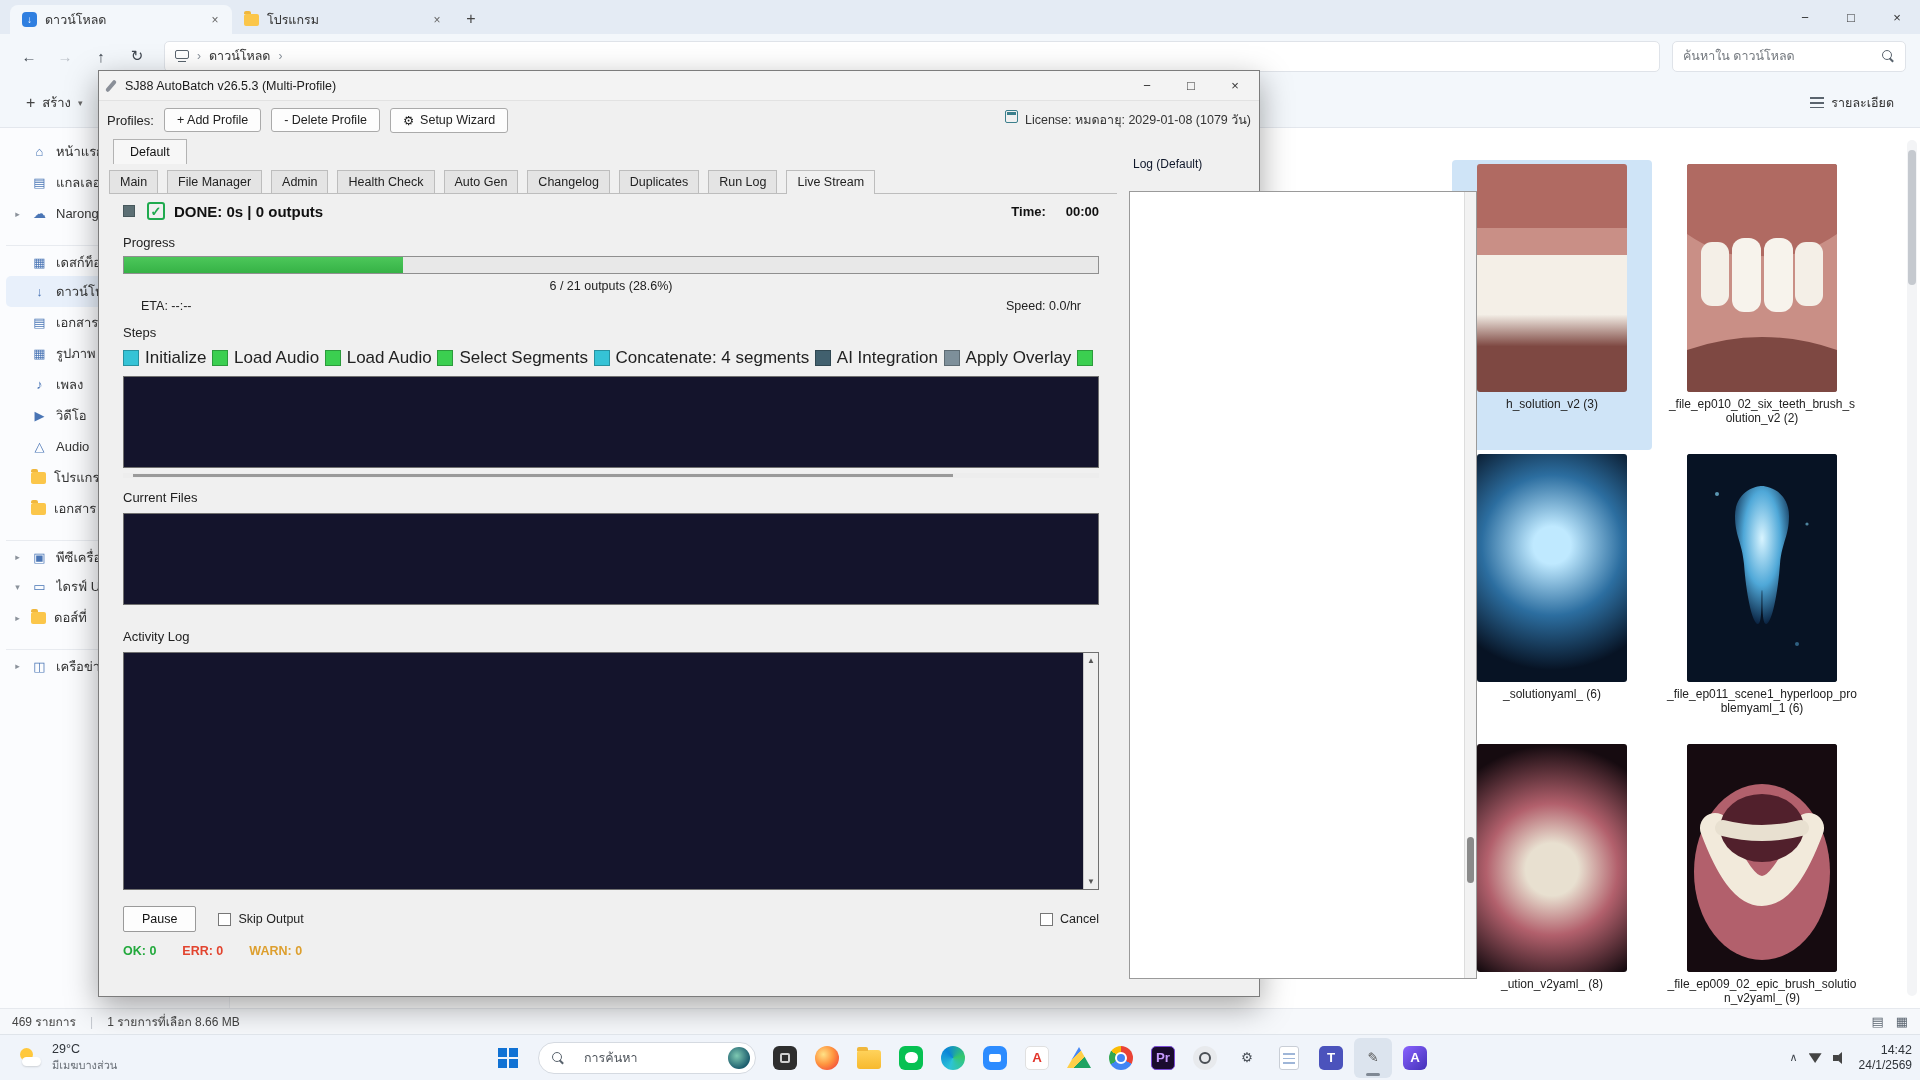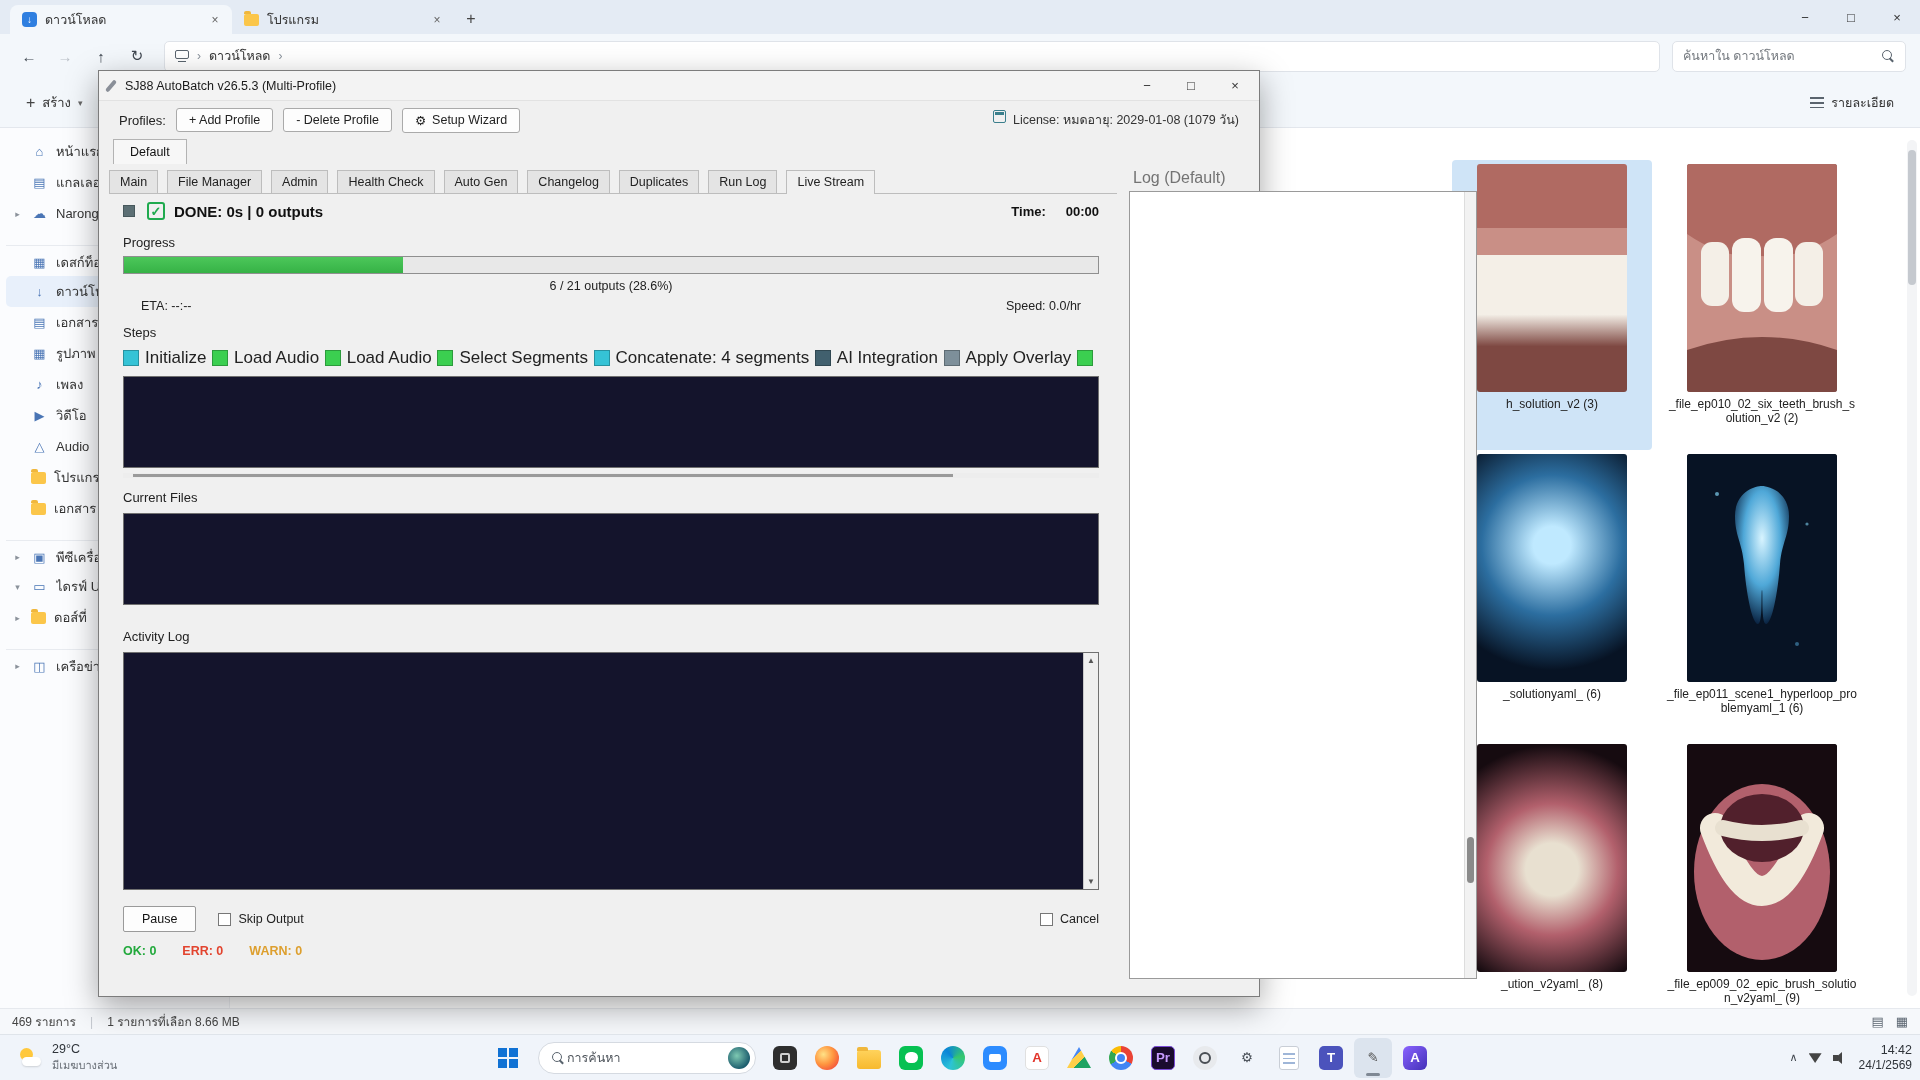--- a/index.html
+++ b/index.html
@@ -63,21 +63,21 @@
   .sb-sep{color:#c3c8cf}
   .view-icons{margin-left:auto;display:flex;gap:12px;font-size:13px;color:#5b6570}
 
   
   .autobatch{position:absolute;left:98px;top:70px;width:1162px;height:927px;background:#f0f0f0;border:1px solid #7c7c7c;box-shadow:0 10px 30px rgba(0,0,0,.35);z-index:10}
   .ab-titlebar{height:30px;display:flex;align-items:center;padding:0 2px 0 10px;background:#f3f3f3;border-bottom:1px solid #e2e2e2}
   .pen-ico{width:4px;height:14px;background:#8a8f98;border-radius:2px;transform:rotate(40deg);margin-right:12px}
   .ab-title{font-size:12.5px;color:#1a1a1a}
   .ab-wc{margin-left:auto;display:flex;height:30px}
   .ab-wc .wc{width:44px;font-size:13px}
-  .ab-profiles{position:absolute;top:34px;left:0;right:0;height:30px;display:flex;align-items:center;padding:0 20px;gap:10px}
+  .ab-profiles{position:absolute;top:34px;left:0;right:0;height:30px;display:flex;align-items:center;padding:0 8px;gap:10px}
   .ab-label{font-size:13px;color:#222}
   .ab-btn{font-size:12.5px;color:#222;background:#fdfdfd;border:1px solid #aaa;border-radius:3px;padding:4px 12px;display:flex;align-items:center;gap:6px}
   .license{margin-left:auto;display:flex;gap:7px;font-size:12.5px;color:#333}
   .cal{width:13px;height:13px;border:1.5px solid #3b7f8c;border-radius:2px;position:relative}
   .cal::before{content:"";position:absolute;top:1px;left:1px;right:1px;height:3px;background:#3b7f8c}
   .ab-proftab{position:absolute;top:68px;left:14px;font-size:12.5px;color:#111;background:#f7f7f7;border:1px solid #b3b3b3;border-bottom:none;padding:5px 16px}
   .ab-tabs{position:absolute;top:98px;left:10px;width:1008px;height:25px;display:flex;gap:9px;border-bottom:1px solid #bdbdbd;align-items:flex-end}
   .nb-tab{font-size:12.5px;color:#222;background:#e4e4e4;border:1px solid #bdbdbd;border-bottom:none;padding:4px 10px;white-space:nowrap}
   .nb-tab.active{background:#f0f0f0;position:relative;top:1px;padding-bottom:5px}
   .left-col{position:absolute;top:128px;left:24px;width:976px}
@@ -102,37 +102,37 @@
   .al-lines{padding:5px 8px}
   .al-line{font-size:12px;line-height:15px;color:#ededed;white-space:pre-wrap}
   .vsb{position:absolute;right:0;top:0;bottom:0;width:15px;background:#efefef;border-left:1px solid #c9c9c9;display:flex;flex-direction:column;justify-content:space-between;align-items:center;font-size:8px;color:#555;padding:3px 0}
   .btn-row{display:flex;align-items:center;margin-top:16px}
   .push-btn{font-size:12.5px;color:#111;background:#fdfdfd;border:1px solid #9a9a9a;border-radius:2px;padding:5px 18px}
   .chk-row{display:flex;align-items:center;gap:7px;font-size:12.5px;color:#222;margin-left:22px}
   .chk-box{width:13px;height:13px;border:1px solid #777;background:#fff}
   .cancel-wrap{margin-left:auto}
   .counters{display:flex;gap:26px;margin-top:12px;font-size:12.5px;font-weight:bold}
   .c-ok{color:#22a93c}.c-err{color:#e2442f}.c-warn{color:#dd9f2e}
-  .log-label{position:absolute;top:98px;left:1034px;font-size:16px;color:#737373}
+  .log-label{position:absolute;top:86px;left:1034px;font-size:12px;color:#0f172a}
   .log-panel{position:absolute;top:120px;left:1030px;width:348px;bottom:17px;background:#fff;border:1px solid #9a9a9a;overflow:hidden}
   .lp-sb{position:absolute;right:0;top:0;bottom:0;width:12px;background:#f2f2f2;border-left:1px solid #ddd}
   .lp-sb .thumb-v{position:absolute;left:2px;right:2px;top:82%;height:46px;background:#8a8a8a;border-radius:4px}
 
   
   .taskbar{position:absolute;left:0;right:0;bottom:0;height:46px;background:#f0f4fa;border-top:1px solid #dfe4ea;z-index:30}
   .weather{position:absolute;left:10px;top:0;bottom:0;display:flex;align-items:center;gap:8px;padding:0 8px}
   .wicon{width:26px;height:24px;position:relative}
   .wicon::before{content:"";position:absolute;left:2px;top:2px;width:13px;height:13px;border-radius:50%;background:#ffc83d}
   .wicon::after{content:"";position:absolute;left:4px;top:11px;width:19px;height:9px;background:#fff;border-radius:8px;box-shadow:0 1px 2px rgba(0,0,0,.15)}
   .w-temp{font-size:12.5px;color:#2f343a}
   .w-desc{font-size:11px;color:#6b7179}
   .tb-center{position:absolute;left:488px;top:0;bottom:0;display:flex;align-items:center;gap:4px}
   .tb-start{width:40px;height:40px;display:flex;align-items:center;justify-content:center;background:transparent;border:none;border-radius:6px}
   .winlogo{width:9px;height:9px;background:#1172d4;box-shadow:11px 0 #1172d4,0 11px #1172d4,11px 11px #1172d4;margin:0 11px 11px 0}
-  .tb-search{width:218px;height:32px;background:#fff;border:1px solid #d5dae1;border-radius:16px;display:flex;align-items:center;gap:2px;padding:0 5px 0 12px;margin:0 6px}
+  .tb-search{width:218px;height:32px;background:#fff;border:1px solid #d5dae1;border-radius:16px;display:flex;align-items:center;gap:19px;padding:0 5px 0 12px;margin:0 6px}
   .tb-search .search-text{font-size:12.5px;color:#4f555c}
   .bimg{width:22px;height:22px;border-radius:50%;background:radial-gradient(circle at 40% 40%,#7ec9b2,#1d5e6e 70%);margin-left:auto;flex:0 0 auto}
   .tb-icon{width:38px;height:40px;border:none;background:transparent;border-radius:6px;display:flex;align-items:center;justify-content:center;position:relative}
   .tb-icon.active{background:#dce4ee}
   .tb-icon.active::after{content:"";position:absolute;bottom:2px;left:12px;right:12px;height:3px;border-radius:2px;background:#7f8894}
   .tb-g{width:24px;height:24px;display:flex;align-items:center;justify-content:center;position:relative;font-size:0}
   .i-dark .tb-g{background:#2e2e2e;border-radius:6px}
   .i-dark .tb-g::after{content:"";position:absolute;inset:7px;border:2px solid #cfcfcf;border-radius:2px}
   .i-firefox .tb-g{border-radius:50%;background:radial-gradient(circle at 35% 35%,#ffe286,#ff9640 45%,#f4543c 80%)}
   .i-folder .tb-g{height:19px;background:linear-gradient(#ffd35c,#f7b92e);border-radius:3px;margin-top:3px}

